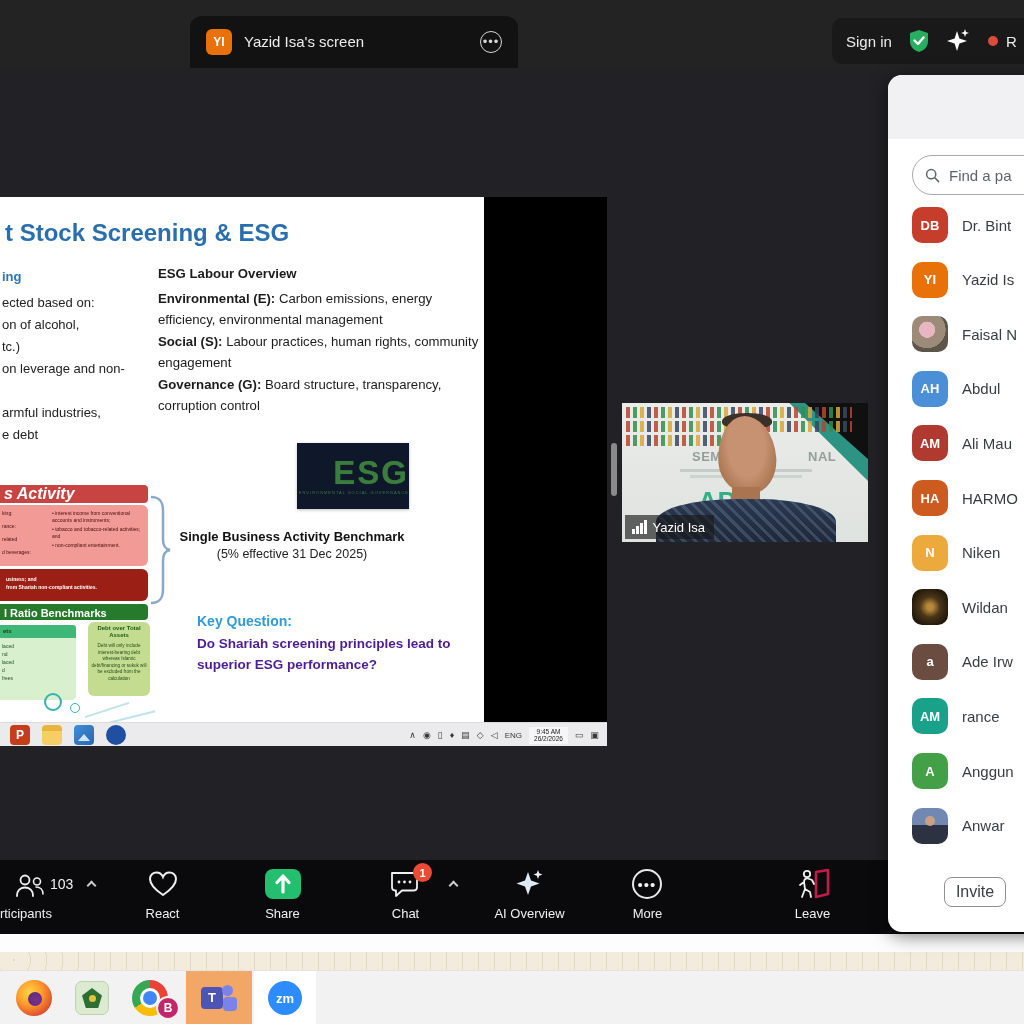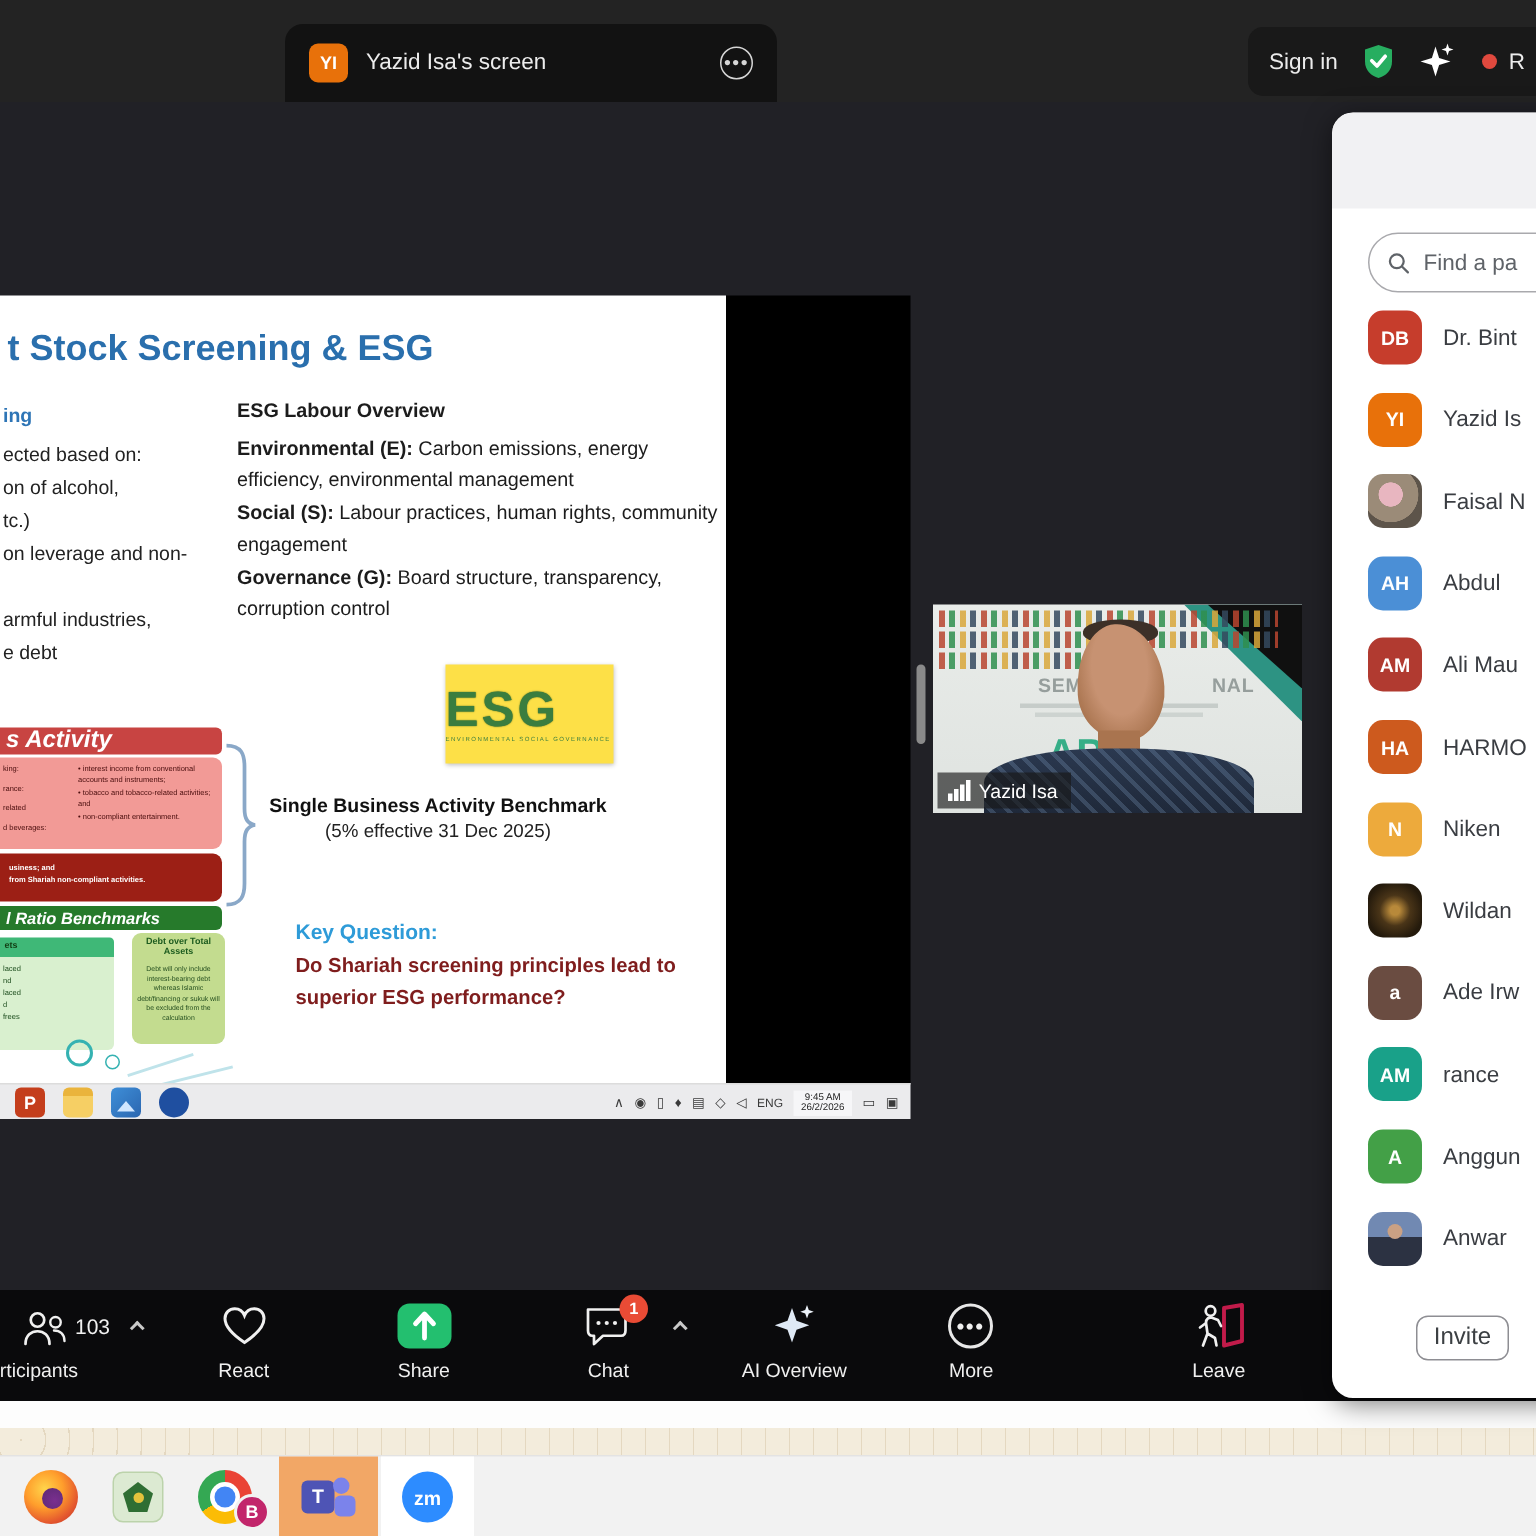--- a/index.html
+++ b/index.html
@@ -19,43 +19,43 @@
 
   
   .slide{position:absolute;left:0;top:197px;width:484px;height:525px;background:#fff;overflow:hidden;}
   .letterbox{position:absolute;left:484px;top:197px;width:123px;height:525px;background:#000;}
   .slide-title{position:absolute;left:5px;top:22px;font-size:24px;font-weight:bold;color:#2a6fad;}
   .lh{position:absolute;left:2px;top:72px;font-size:13px;font-weight:bold;color:#2e75b6;}
   .lline{position:absolute;left:2px;font-size:13px;color:#222;}
   .esg-col{position:absolute;left:158px;top:66px;width:324px;}
   .esg-h{font-size:14px;font-weight:bold;color:#2e75b6;margin-bottom:3px;}
   .esg-col div{font-size:13.2px;color:#1c1c1c;line-height:21.5px;}
-  .esg-logo{position:absolute;left:297px;top:246px;width:112px;height:66px;background:#fde047;box-shadow:0 1px 3px rgba(0,0,0,.25);display:flex;flex-direction:column;align-items:flex-start;justify-content:center;}
+  .esg-logo{position:absolute;left:297px;top:246px;width:112px;height:66px;background:#0f172a;box-shadow:0 1px 3px rgba(0,0,0,.25);display:flex;flex-direction:column;align-items:flex-end;justify-content:center;}
   .esg-logo .big{font-size:33px;font-weight:bold;color:#3a7d3f;letter-spacing:2px;line-height:30px;text-shadow:0 0 1px #24551f;}
   .esg-logo .cap{font-size:4px;color:#3a7d3f;letter-spacing:1px;margin-top:2px;}
   .act-header{position:absolute;left:0;top:288px;width:148px;height:18px;background:#c84442;color:#fff;font-size:16px;font-weight:bold;font-style:italic;line-height:18px;padding-left:4px;border-radius:0 4px 4px 0;}
   .act-box{position:absolute;left:0;top:308px;width:148px;height:61px;background:#f29a96;border-radius:0 6px 6px 0;}
   .act-left{position:absolute;left:2px;top:5px;width:46px;font-size:5px;color:#4a0d0d;}
   .act-left div{margin-bottom:7px;}
   .act-right{position:absolute;left:52px;top:5px;width:92px;font-size:5px;color:#4a0d0d;line-height:7px;}
   .act-right div{margin-bottom:2px;}
   .act-right div::before{content:"• ";}
   .act-dark{position:absolute;left:0;top:372px;width:148px;height:32px;background:#9c1f15;border-radius:0 6px 6px 0;color:#fff;font-size:5px;line-height:8px;padding:6px 4px 0 6px;font-weight:bold;}
   .bracket{position:absolute;left:149px;top:298px;}
   .single-label{position:absolute;left:170px;top:332px;width:244px;text-align:center;font-size:13px;font-weight:bold;color:#111;}
   .single-sub{font-weight:normal;font-size:12.5px;margin-top:3px;color:#222;}
-  .ratio-header{position:absolute;left:0;top:407px;width:148px;height:16px;background:#267a2b;color:#fff;font-size:11px;font-weight:bold;font-style:italic;line-height:18px;padding-left:4px;border-radius:0 4px 4px 0;}
+  .ratio-header{position:absolute;left:0;top:407px;width:148px;height:16px;background:#267a2b;color:#fff;font-size:11px;font-weight:bold;line-height:18px;padding-left:4px;border-radius:0 4px 4px 0;}
   .ratio-left-h{position:absolute;left:0;top:428px;width:76px;height:13px;background:#3fb877;color:#123c12;font-size:6px;font-weight:bold;line-height:13px;padding-left:3px;border-radius:0 3px 0 0;}
   .ratio-left-b{position:absolute;left:0;top:441px;width:76px;height:62px;background:#d9f0cf;border-radius:0 0 4px 0;font-size:5px;color:#1d4d1e;padding:4px 0 0 2px;line-height:8px;}
   .ratio-right{position:absolute;left:88px;top:425px;width:62px;height:74px;background:#c3dc8f;border-radius:6px;padding:3px 3px;}
   .ratio-right .h{font-size:6px;font-weight:bold;color:#1d5c1f;text-align:center;line-height:7px;}
   .ratio-right .b{font-size:4.6px;color:#234d1e;text-align:center;line-height:6.5px;margin-top:4px;}
   .keyq{position:absolute;left:197px;top:416px;}
   .keyq .h{font-size:14px;font-weight:bold;color:#2e9bd8;margin-bottom:4px;}
-  .keyq .l{font-size:13.5px;font-weight:bold;color:#7f1d1d;line-height:21px;}
+  .keyq .l{font-size:13.5px;font-weight:bold;color:#4c1d95;line-height:21px;}
   .deco-c1{position:absolute;left:44px;top:496px;width:18px;height:18px;border:2px solid #35b2b2;border-radius:50%;}
   .deco-c2{position:absolute;left:70px;top:506px;width:10px;height:10px;border:1.5px solid #35b2b2;border-radius:50%;}
   .deco-l1{position:absolute;left:84px;top:512px;width:46px;height:2px;background:#bfe3ea;transform:rotate(-18deg);}
   .deco-l2{position:absolute;left:100px;top:520px;width:56px;height:2px;background:#bfe3ea;transform:rotate(-14deg);}
 
   
   .shared-taskbar{position:absolute;left:0;top:722px;width:607px;height:24px;background:#ebebed;border-top:1px solid #dcdcdc;}
   .stb-icon{position:absolute;top:2px;width:20px;height:20px;border-radius:4px;}
   .stb-ppt{left:10px;background:#c43e1c;color:#fff;font-size:12px;font-weight:bold;text-align:center;line-height:20px;}
   .stb-folder{left:42px;background:linear-gradient(#eab43c 30%,#f6cf64 30%);}

